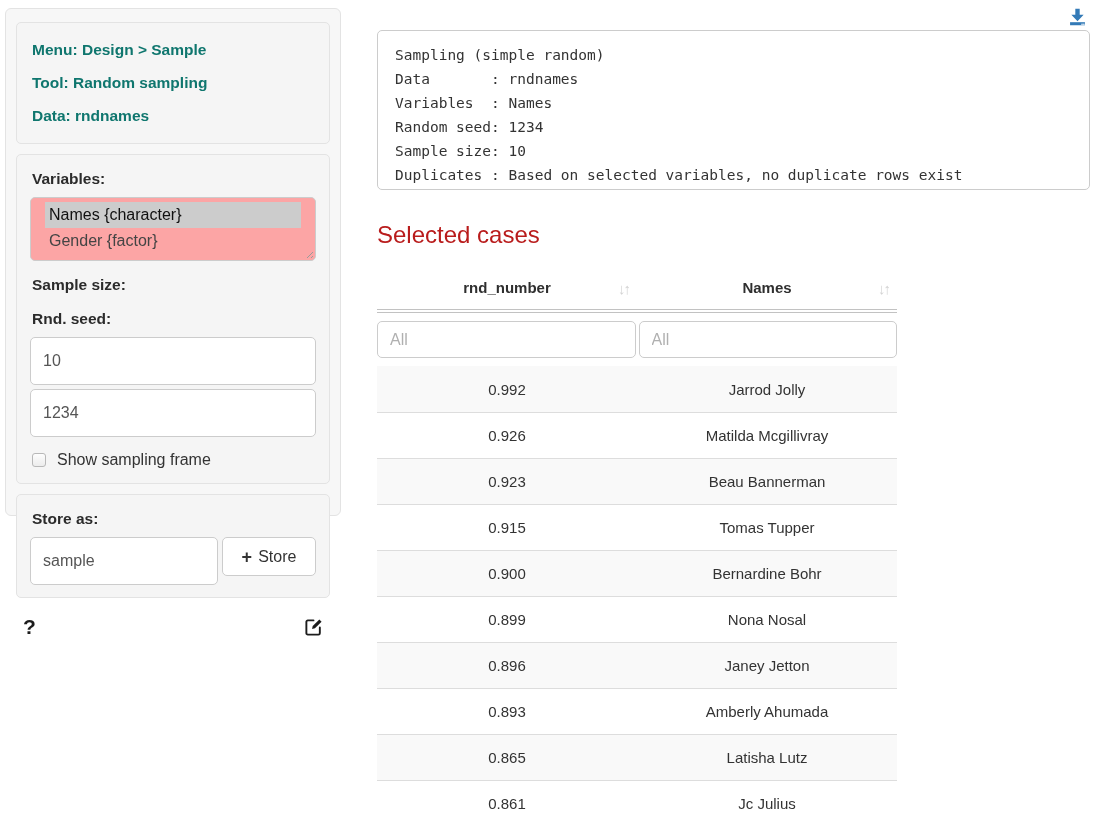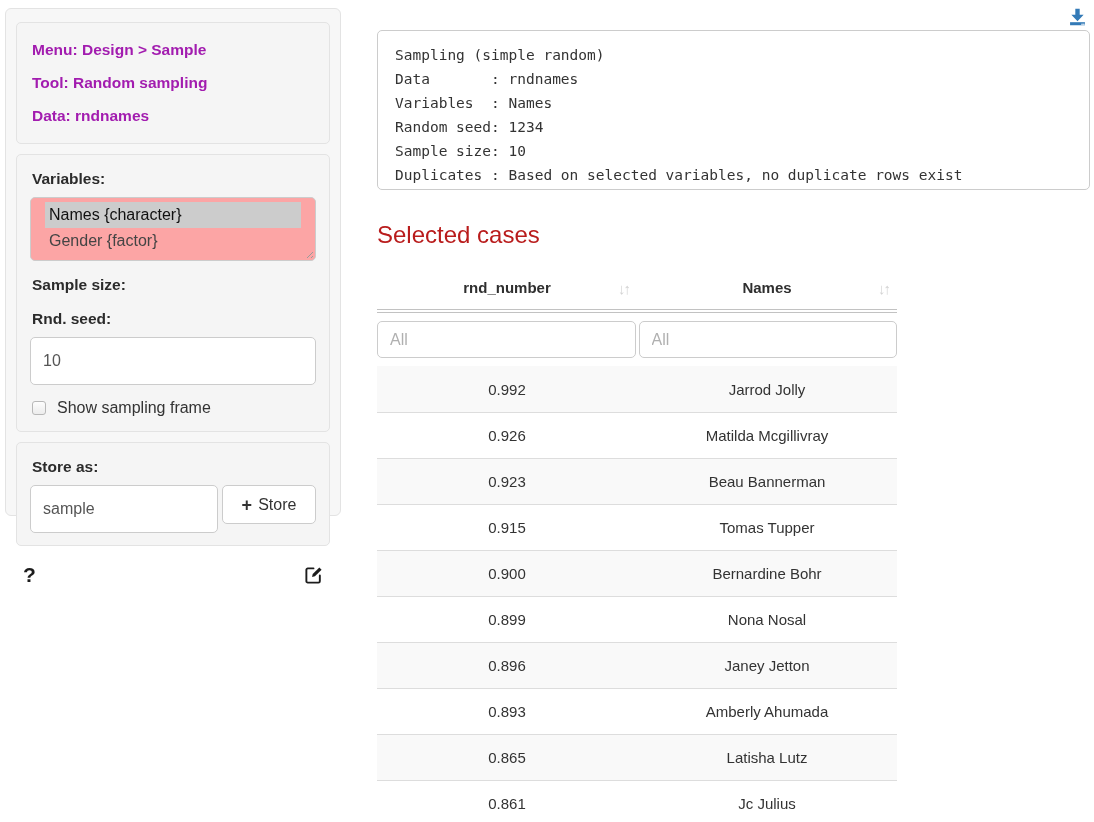--- a/index.html
+++ b/index.html
@@ -25,21 +25,21 @@
   .well {
     background: #f5f5f5;
     border: 1px solid #e3e3e3;
     border-radius: 5px;
     padding: 12px 13px;
     margin-bottom: 10px;
   }
   .well-summary .sum-line {
     font-weight: bold;
     font-size: 15.5px;
-    color: #a21caf;
+    color: #0f766e;
     margin: 6px 0 15px 2px;
   }
   .well-summary .sum-line:last-child { margin-bottom: 6px; }
 
   .field-label {
     font-weight: bold;
     font-size: 15.5px;
     color: #2b2b2b;
     margin: 3px 0 9px 2px;
     display: block;
@@ -257,20 +257,23 @@
         <span class="field-label">Sample size:</span>
       </div>
       <div>
         <span class="field-label">Rnd. seed:</span>
       </div>
     </div>
     <div class="two-col">
       <div>
         <input class="text-input" type="text" value="10" style="">
       </div>
+      <div>
+        <input class="text-input" type="text" value="1234" style="">
+      </div>
     </div>
 
     <div class="checkbox-row">
       <span class="checkbox" role="checkbox" aria-checked="false"></span>
       <span class="checkbox-label">Show sampling frame</span>
     </div>
   </div>
 
   <div class="well">
     <span class="field-label">Store as:</span>

